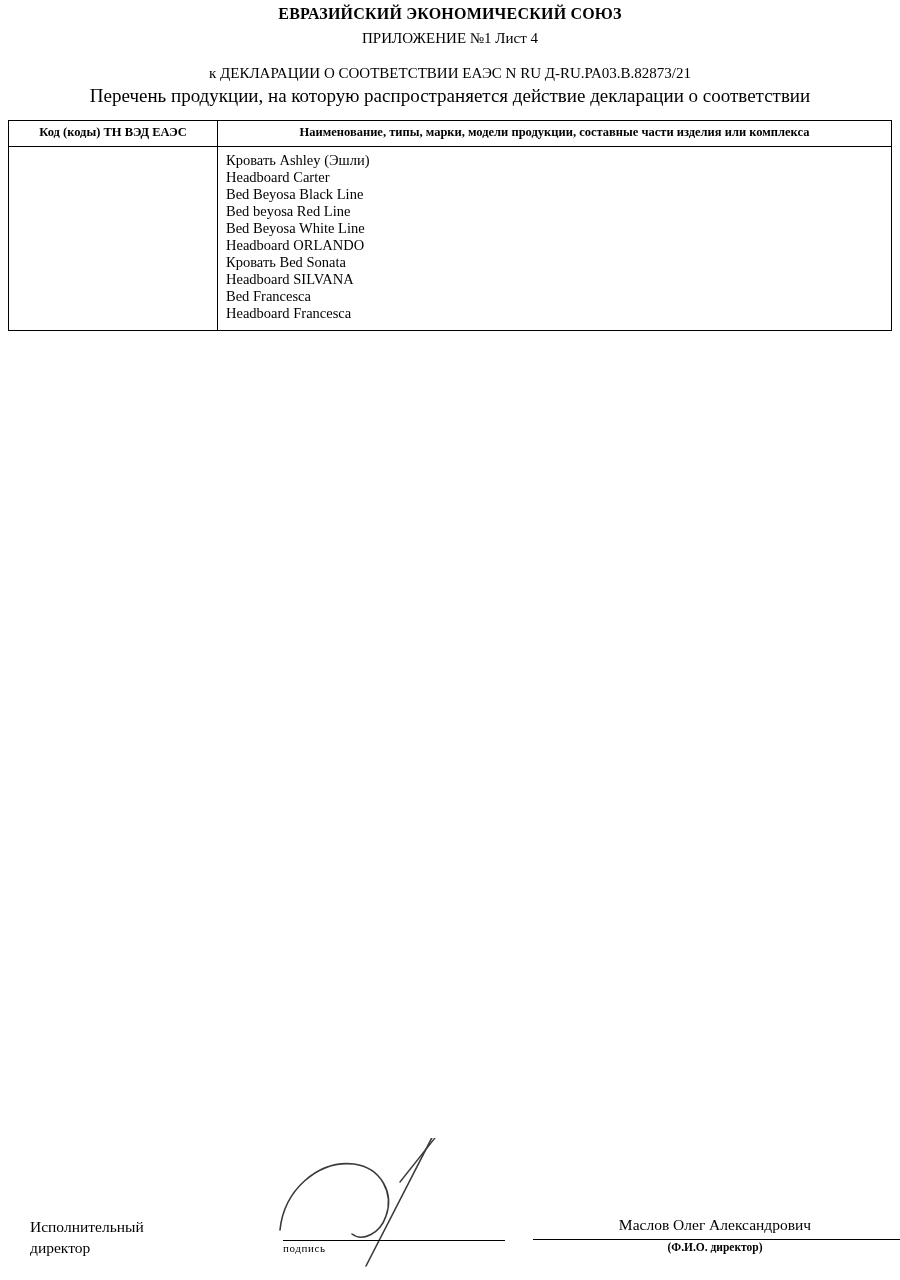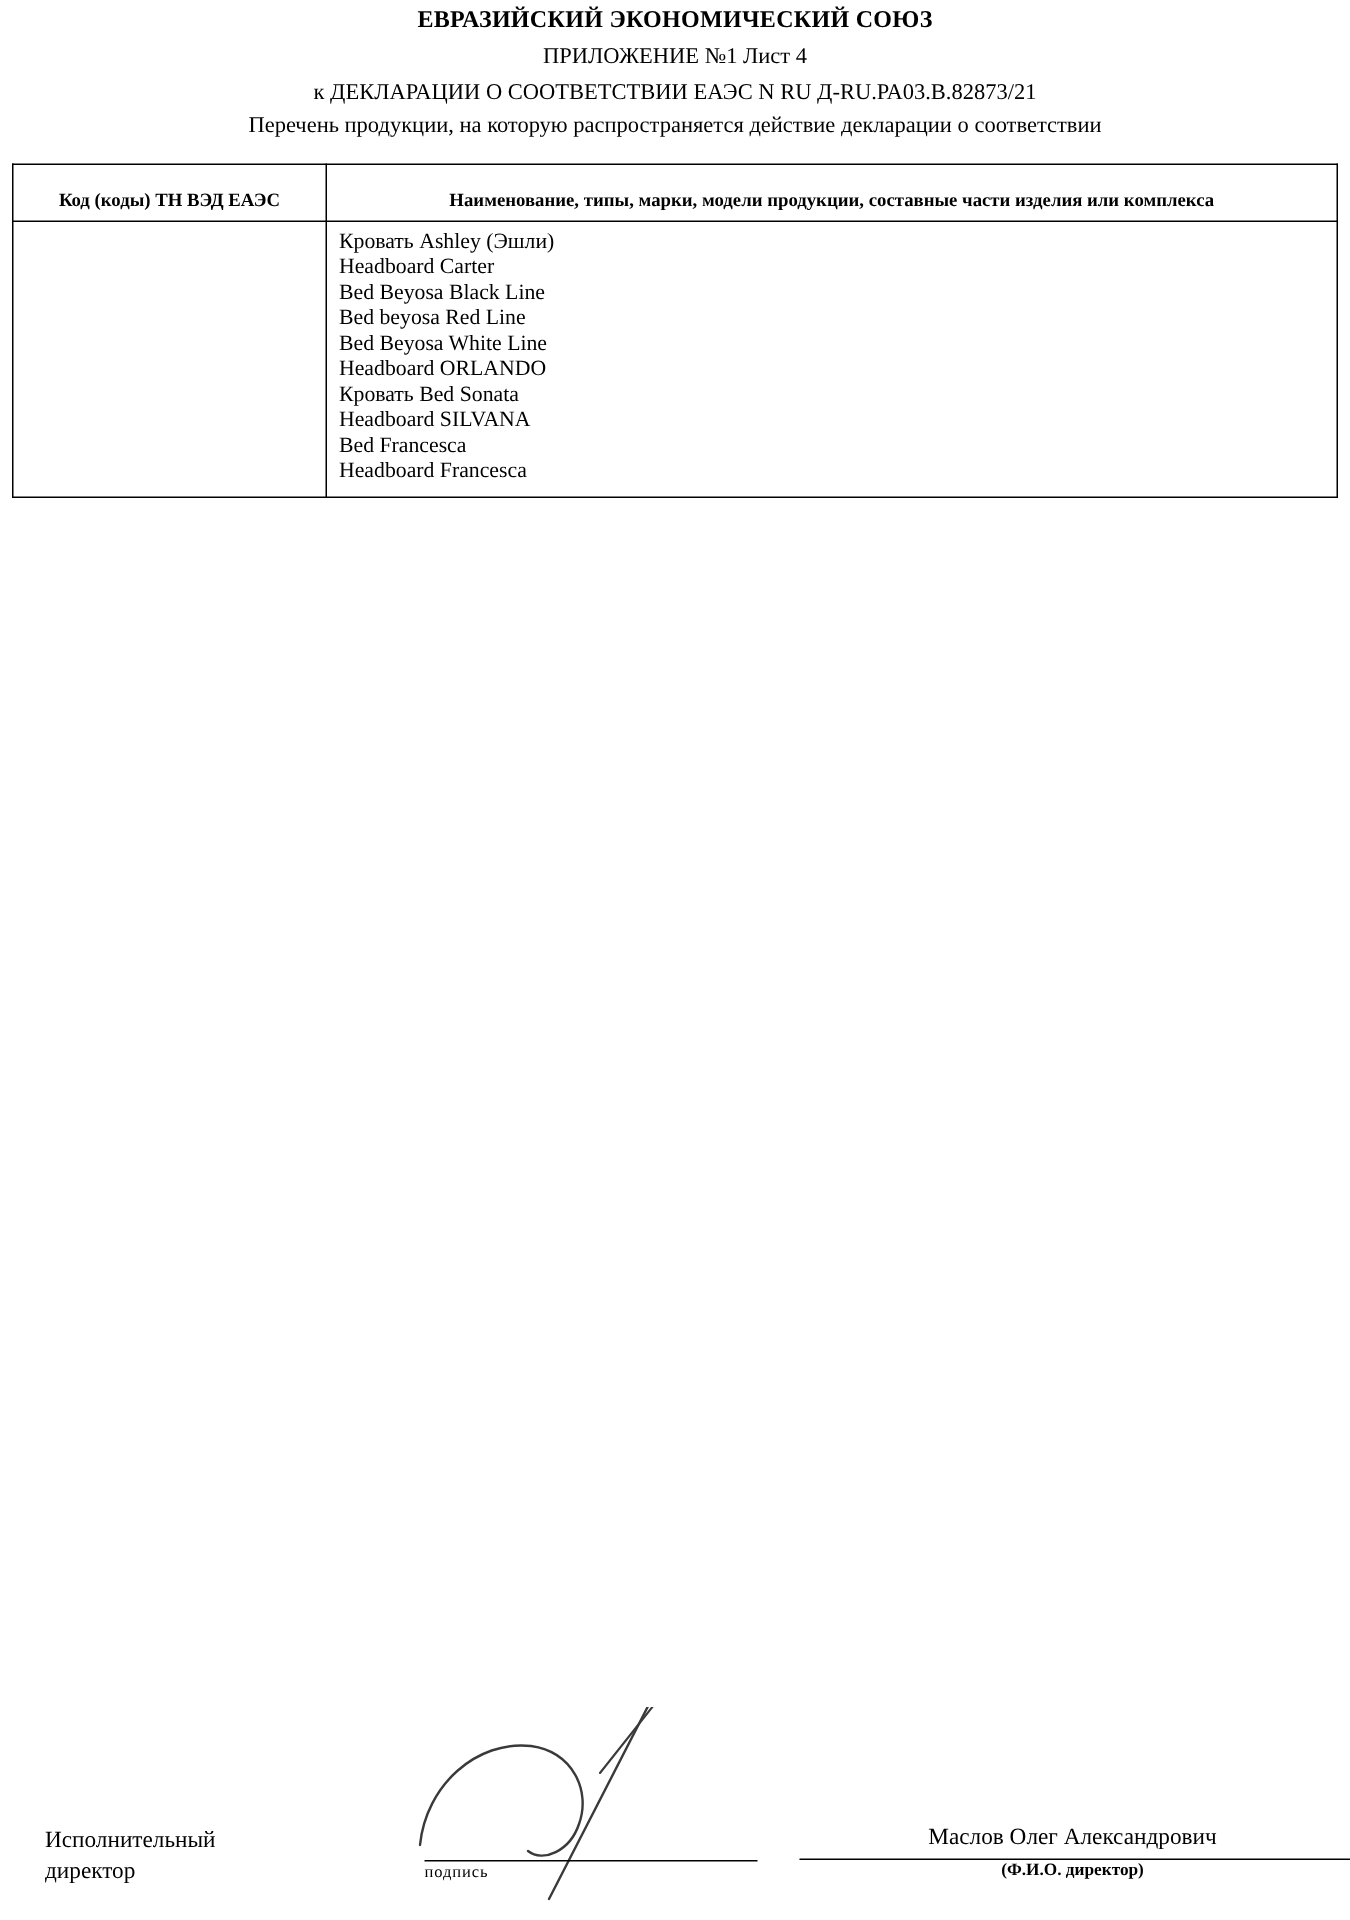--- a/index.html
+++ b/index.html
@@ -32,43 +32,43 @@
     line-height: 20px;
   }
   .doc-subtitle {
     font-size: 15px;
     line-height: 21px;
     margin-top: 4px;
   }
   .doc-decl-line {
     font-size: 15px;
     line-height: 21px;
-    margin-top: 3px;
+    margin-top: 14px;
   }
   .doc-desc {
-    font-size: 15px;
+    font-size: 19px;
     line-height: 21px;
     margin-top: 1px;
   }
   table.product-table {
     border-collapse: collapse;
     width: 884px;
     margin: 14px auto 0 auto;
     table-layout: fixed;
   }
   table.product-table th,
   table.product-table td {
     border: 1px solid #000000;
     vertical-align: top;
   }
   table.product-table th {
     font-size: 12.5px;
     font-weight: bold;
     text-align: center;
-    padding: 16px 6px 6px 6px;
+    padding: 4px 6px 6px 6px;
     line-height: 15px;
   }
   th.col-code {
     width: 196px;
   }
   td.cell-code {
     height: 175px;
   }
   td.cell-names {
     padding: 5px 8px 8px 8px;

